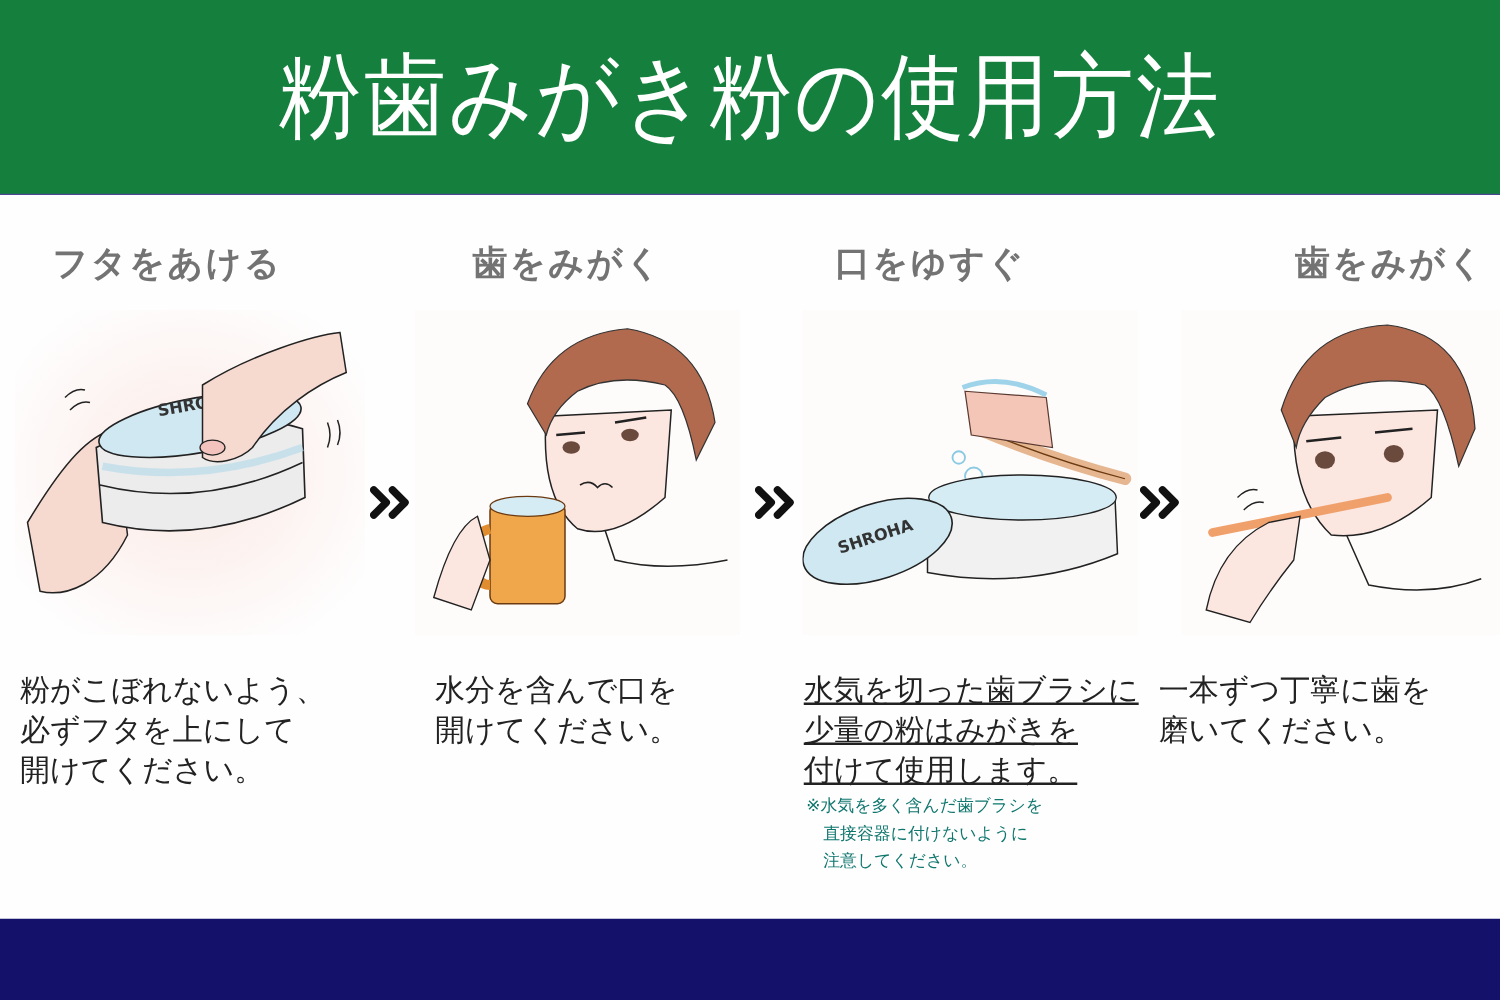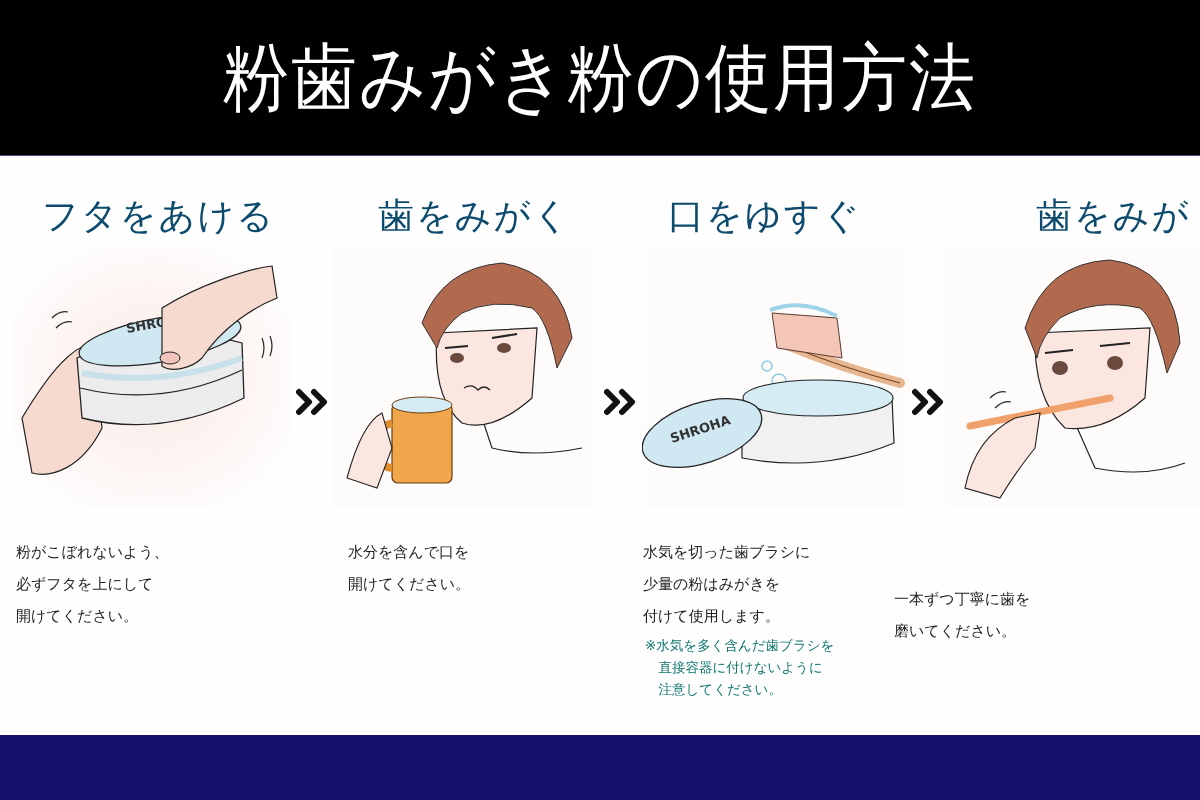--- a/index.html
+++ b/index.html
@@ -4,48 +4,48 @@
 <style>
   html, body { margin:0; padding:0; }
   body {
     width:1200px; height:800px; position:relative; overflow:hidden;
     background:#fefefe;
     font-family:"DejaVu Sans", "Liberation Sans", sans-serif;
     color:#222;
   }
   .header {
     position:absolute; left:0; top:0; width:1200px; height:155px;
-    background:#000000; border-bottom:1px solid #4a4790;
+    background:#15803d; border-bottom:1px solid #4a4790;
     display:flex; align-items:center; justify-content:center;
   }
   .header h1 {
     margin:0; color:#fff;
     font-family:"DejaVu Serif", "Liberation Serif", serif;
     font-weight:normal; font-size:66px; letter-spacing:2px;
     transform:scaleY(1.12);
   }
   .footer {
     position:absolute; left:0; top:735px; width:1200px; height:65px;
     background:#14116a;
   }
   .step-title {
     position:absolute; top:192px; height:44px;
-    font-size:36px; font-weight:normal; color:#0c4a6e; letter-spacing:2px;
+    font-size:28px; font-weight:bold; color:#737373; letter-spacing:2px;
     white-space:nowrap;
   }
   .illus {
     position:absolute; top:248px; width:280px; height:260px;
   }
   .illus svg { width:100%; height:100%; }
   .arrow {
     position:absolute; top:388px; width:34px; height:28px;
   }
   .desc {
     position:absolute; top:536px;
-    font-size:15px; line-height:32px; color:#222; white-space:pre-line;
+    font-size:24px; line-height:32px; color:#222; white-space:pre-line;
   }
   .note {
     position:absolute; top:634px; left:645px;
     font-size:13.5px; line-height:22px; color:#0f766e; white-space:pre-line;
   }
 </style>
 </head>
 <body>
 
 <div class="header">
@@ -168,23 +168,23 @@
 
     <path d="M45 150 q8 -8 16 -6 M50 160 q8 -8 16 -6" stroke="#222" stroke-width="1.1" fill="none"></path>
   </svg>
 </div>
 
 <div class="desc" style="left:16px;">粉がこぼれないよう、
 必ずフタを上にして
 開けてください。</div>
 <div class="desc" style="left:348px;">水分を含んで口を
 開けてください。</div>
-<div class="desc" style="left:643px;">水気を切った歯ブラシに
+<div class="desc" style="left:643px;text-decoration:underline;">水気を切った歯ブラシに
 少量の粉はみがきを
 付けて使用します。</div>
-<div class="desc" style="left:894px;margin-top:47px;">一本ずつ丁寧に歯を
+<div class="desc" style="left:927px;">一本ずつ丁寧に歯を
 磨いてください。</div>
 
 <div class="note">※水気を多く含んだ歯ブラシを
 　直接容器に付けないように
 　注意してください。</div>
 
 <div class="footer"></div>
 
 </body></html>

